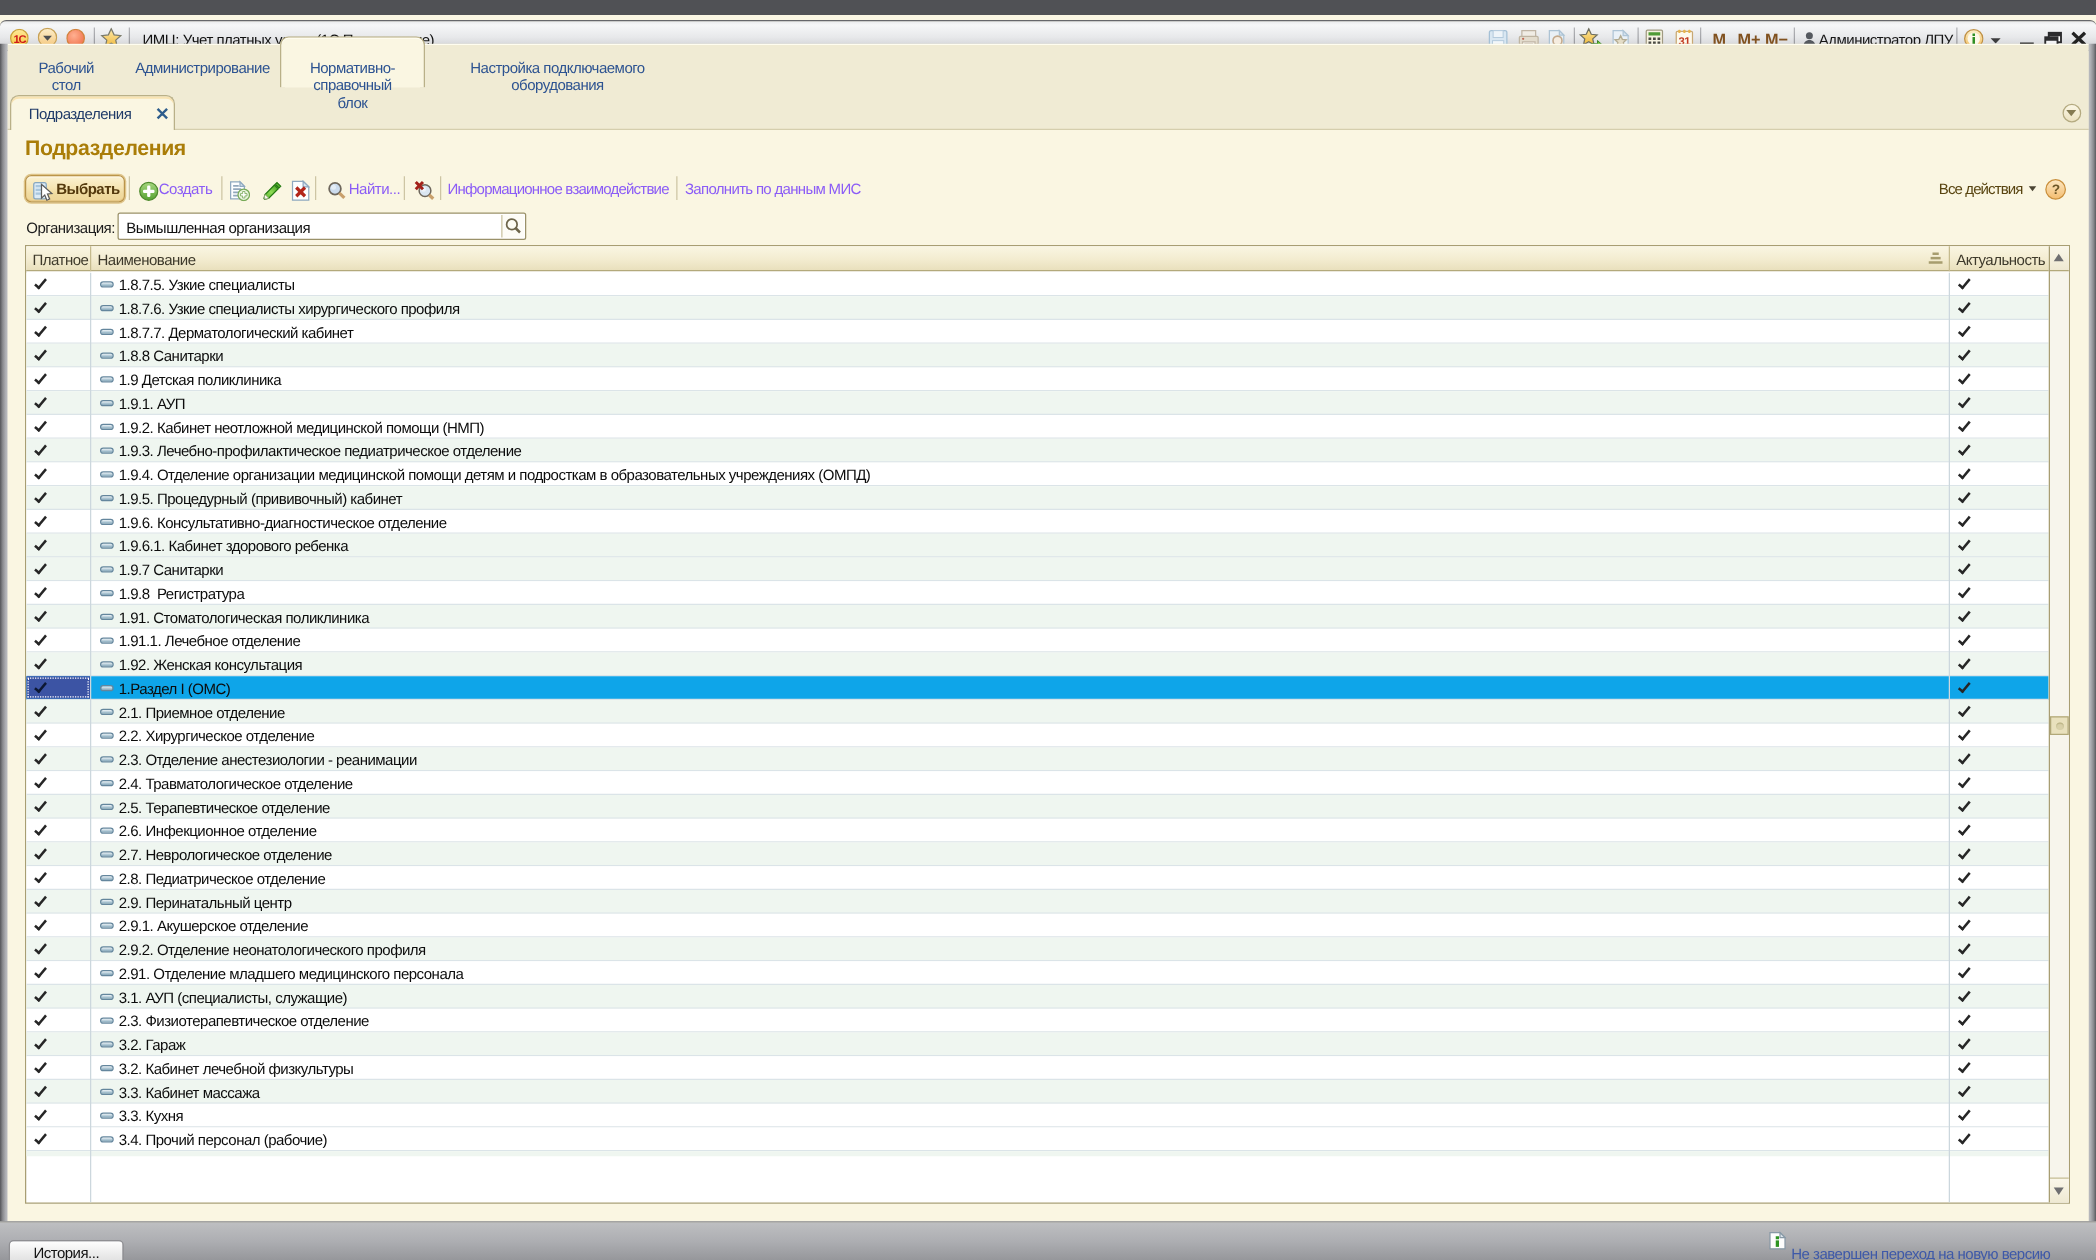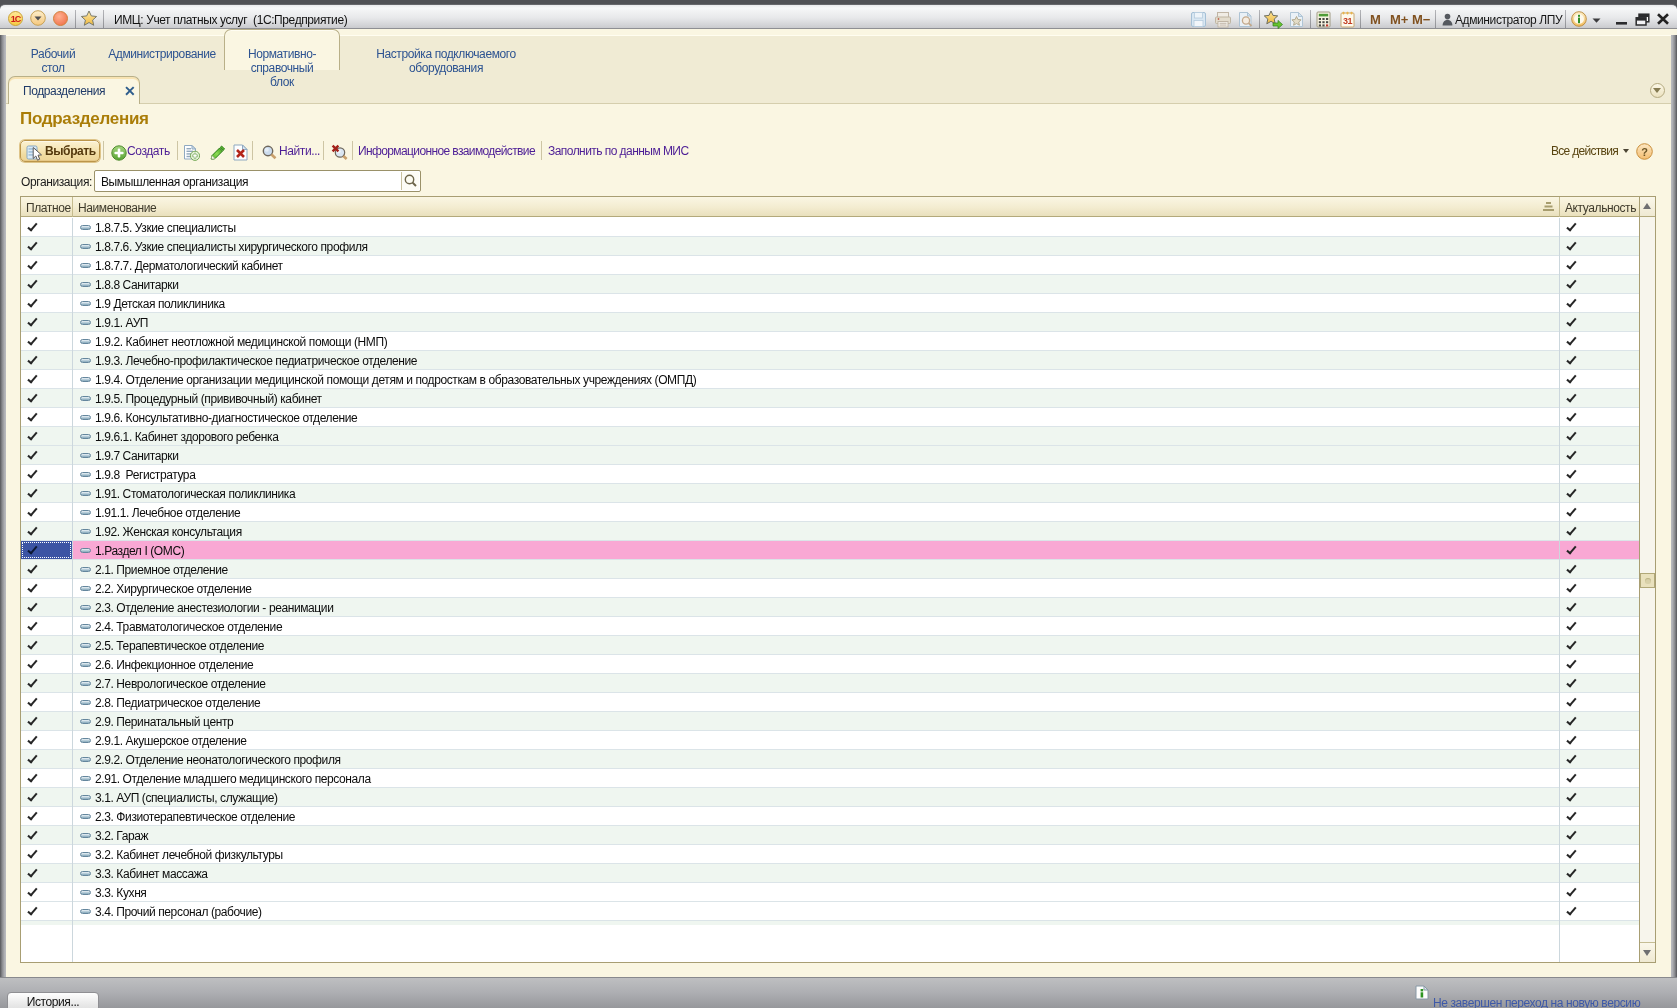--- a/index.html
+++ b/index.html
@@ -1,20 +1,20 @@
 <!DOCTYPE html>
 <html><head><meta charset="utf-8"><style>
 *{margin:0;padding:0;box-sizing:border-box}
 html,body{width:1677px;height:1008px;overflow:hidden}
 body{font-family:"Liberation Sans",sans-serif;font-size:12px;letter-spacing:-0.4px;
  position:relative;background:#faf6e2}
 .abs{position:absolute}
 
 #cbg{left:0;top:0;width:1677px;height:12px;background:#505155}
-#titlebar{left:0;top:4px;width:1677px;height:25px;border-radius:5px 5px 0 0;
+#titlebar{left:0;top:16px;width:1677px;height:25px;border-radius:5px 5px 0 0;
  background:linear-gradient(180deg,#e9eaec 0,#f6f7f8 3px,#e7e8ea 13px,#d3d4d7 20px,#c0c1c5 26px,#b3b4b8 32px,#a8a9ad 34px);
  border-top:1px solid #66676b;border-bottom:1px solid #8e8f93}
 .tsep{top:5px;width:1px;height:19px;background:linear-gradient(180deg,#b4b5b9,#8d8e92)}
 #title-text{left:114px;top:8px;color:#111}
 .mbtn{top:7px;font-size:13px;font-weight:700;color:#80511f;letter-spacing:0}
 
 #frame-l{left:0;top:35px;width:6px;height:942px;background:linear-gradient(90deg,#55565a,#88898d 35%,#aeafb3 75%,#bbbcc0)}
 #frame-r{left:1671px;top:35px;width:6px;height:942px;background:linear-gradient(90deg,#bbbcc0,#aeafb3 25%,#88898d 65%,#55565a)}
 
 #tabstrip{left:6px;top:35px;width:1665px;height:69px;background:#f0ebd4;border-bottom:1px solid #d5cead;box-shadow:inset 0 1px 0 #fffdf0}
@@ -28,21 +28,21 @@
 #subtab span{position:absolute;left:14px;top:7px;color:#1f3a68}
 #subtab .x{left:115px;top:6px;font-size:14px;font-weight:700;color:#2e5d8c;letter-spacing:0}
 #tabciclo{left:1644px;top:48px;width:15px;height:15px;border-radius:50%;
  background:linear-gradient(180deg,#fbf7e6,#ece2c0);border:1px solid #b4aa80}
 #tabciclo i{position:absolute;left:2px;top:4px;width:0;height:0;
  border-left:4.5px solid transparent;border-right:4.5px solid transparent;border-top:5px solid #857b52}
 
 #content{left:6px;top:104px;width:1665px;height:873px;background:#faf6e2}
 #heading{left:14px;top:5px;font-size:17px;font-weight:700;color:#aa7d08;letter-spacing:-0.3px}
 
-.tb{color:#4c1d95}
+.tb{color:#8b5cf6}
 #btn-select{left:14px;top:36px;width:80px;height:22px;border-radius:5px;
  background:linear-gradient(180deg,#fbf2d2,#f6e5b4 45%,#f0dba0 70%,#eed598);
  border:1px solid #bb954a;box-shadow:0 0 0 1px #dec489,inset 0 1px 0 #fdf8e8,inset 0 -1px 0 #e6c887}
 #btn-select b{position:absolute;left:24px;top:3px;color:#54390d}
 .tbsep{top:37px;width:1px;height:19px;background:#cdc5a4}
 .tbtxt{top:40px}
 #vd{left:1545px;top:40px;color:#584410;letter-spacing:-0.7px}
 #vd i{display:inline-block;width:0;height:0;border-left:3.5px solid transparent;border-right:3.5px solid transparent;border-top:4px solid #4b4534;margin-left:5px;margin-bottom:2px;vertical-align:middle}
 
 #org-label{left:15px;top:71px;color:#1c1c1c}
@@ -52,21 +52,21 @@
 #org-btn{position:absolute;right:1px;top:1px;width:18px;height:18px;border-left:1px solid #c9c1a0;background:#fdfcf6}
 
 #table{left:14px;top:92px;width:1636px;height:767px;background:#fff;border:1px solid #a89e73}
 #thead{position:absolute;left:0;top:0;width:1634px;height:20px;
  background:linear-gradient(180deg,#faf6e3,#f3ecd0 55%,#e9e0bd);border-bottom:1px solid #b3a97b;
  color:#3e3a2b}
 #thead .hsep{position:absolute;top:0;width:1px;height:20px;background:#c5bb8e}
 #rows{position:absolute;left:0;top:21px;width:1618px;height:744px;overflow:hidden}
 .tr{position:relative;height:19px;background:#fff;border-bottom:1px solid #dbe4e8;color:#0c0c0c}
 .tr.alt{background:#eff6f0}
-.tr.sel{background:#f9a8d4}
+.tr.sel{background:#0ea5e9}
 .vline{position:absolute;top:0;bottom:0;width:1px;background:#ccd7dd}
 .chk{position:absolute;width:4.5px;height:10px;border-right:2.5px solid #262626;border-bottom:2.5px solid #262626;transform:rotate(40deg)}
 .c1{left:9px;top:3px}
 .c3{left:1548px;top:3px}
 .pill{position:absolute;left:59px;top:7px;width:11px;height:5px;border-radius:3px;
  background:linear-gradient(180deg,#eef4f8,#9fbccb 70%,#8aa9ba);border:1px solid #64869d}
 .nm{position:absolute;left:74px;top:3px;white-space:nowrap}
 #selcell{position:absolute;left:0;top:0;width:51px;height:18px;background:#3c54a4;outline:1px dotted #fff;outline-offset:-2px}
 #selcell .chk{border-color:#0d1833}
 

